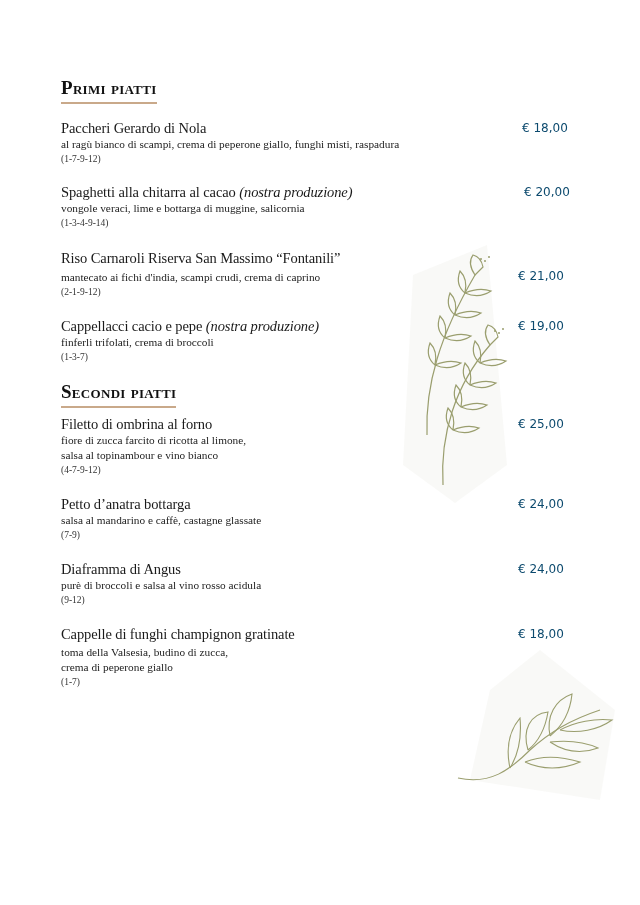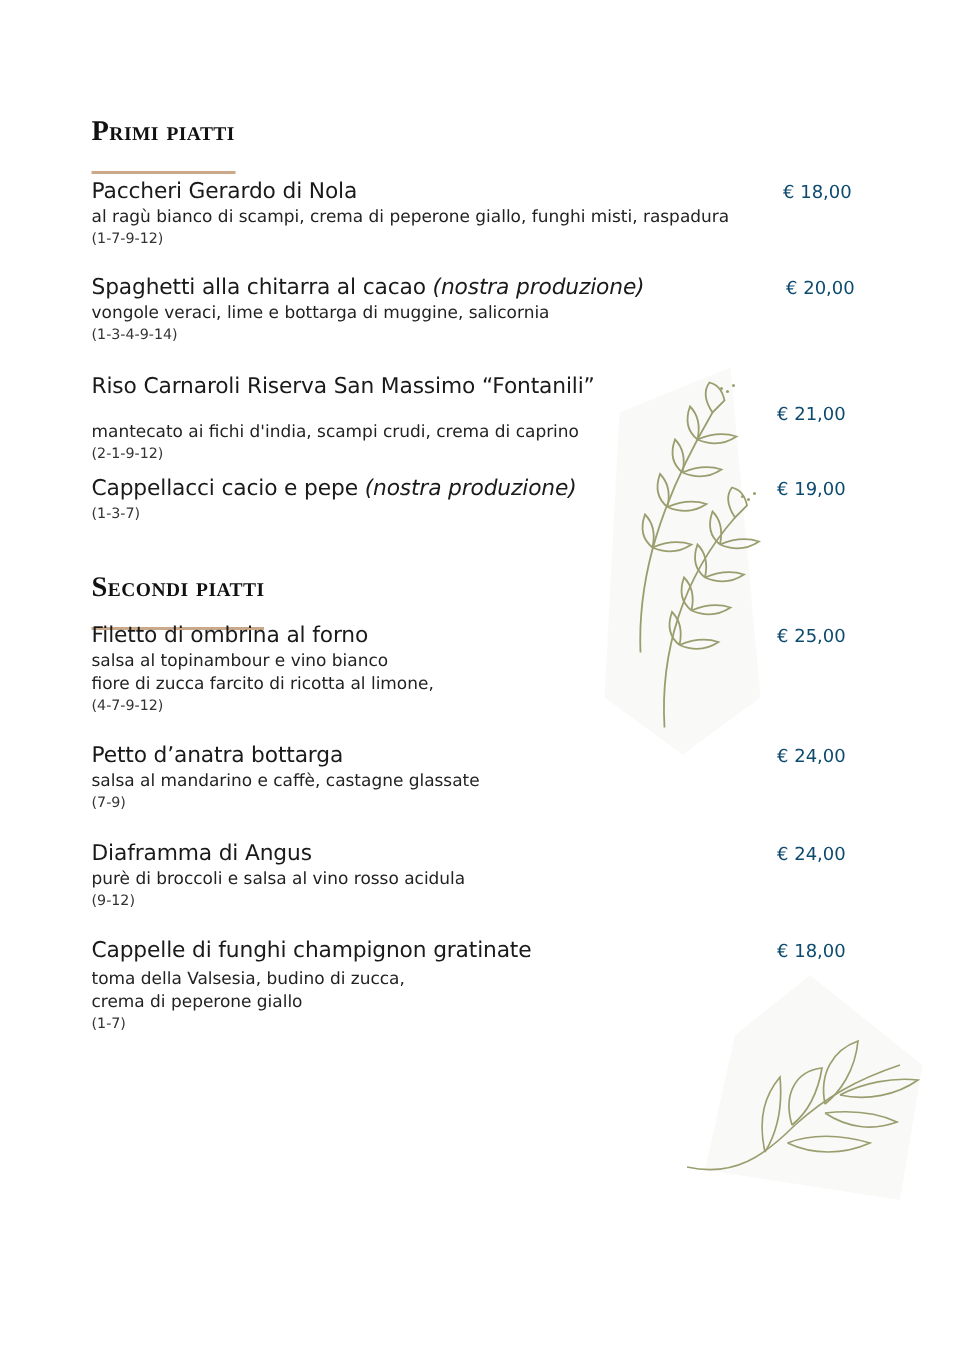--- a/index.html
+++ b/index.html
@@ -4,23 +4,23 @@
   <style>
     html, body { margin: 0; padding: 0; background: #ffffff; }
     body { width: 640px; height: 905px; position: relative; overflow: hidden; color: #1a1a1a; font-family: "DejaVu Sans", sans-serif; }
     .page { position: absolute; left: 0; top: 0; width: 640px; height: 905px; }
     .section-title {
       position: absolute; left: 61px;
       font-family: "Liberation Serif", serif; font-weight: bold;
       font-size: 19px; font-variant: small-caps; letter-spacing: 0.3px;
       color: #111;
       border-bottom: 2px solid #c9a98a;
-      line-height: 20px; padding-bottom: 16px;
+      line-height: 20px; padding-bottom: 4px;
     }
-    .item { position: absolute; left: 61px; width: 520px; }
+    .item { position: absolute; left: 61px; width: 520px; font-family: Liberation Serif, serif; }
     .item-name { font-size: 14.5px; line-height: 18px; color: #1a1a1a; white-space: nowrap; letter-spacing: -0.1px; }
     .item-name .note { font-style: italic; }
     .item-desc { font-size: 11.3px; line-height: 15px; color: #222; white-space: nowrap; }
     .item-allergens { font-size: 9.5px; line-height: 15px; color: #333; }
     .price { position: absolute; font-size: 12px; line-height: 18px; color: #0c4a6e; white-space: nowrap; }
     .deco { position: absolute; }
   </style>
 </head>
 <body>
 
@@ -83,38 +83,39 @@
   <div class="price" style="left:522px;top:119px;">€ 18,00</div>
 
   <div class="item" style="top:183px;">
     <div class="item-name"><span>Spaghetti alla chitarra al cacao</span> <span class="note">(nostra produzione)</span></div>
     <div class="item-desc">vongole veraci, lime e bottarga di muggine, salicornia</div>
     <div class="item-allergens">(1-3-4-9-14)</div>
   </div>
   <div class="price" style="left:524px;top:183px;">€ 20,00</div>
 
   <div class="item" style="top:249px;">
-    <div class="item-name" style="margin-bottom:13px;"><span>Riso Carnaroli Riserva San Massimo “Fontanili”</span></div>
+    <div class="item-name" style="margin-bottom:3px;"><span>Riso Carnaroli Riserva San Massimo “Fontanili”</span></div>
     <div class="item-desc">mantecato ai fichi d'india, scampi crudi, crema di caprino</div>
     <div class="item-allergens">(2-1-9-12)</div>
   </div>
   <div class="price" style="left:518px;top:267px;text-align:right;">€ 21,00</div>
 
   <div class="item" style="top:317px;">
     <div class="item-name"><span>Cappellacci cacio e pepe</span> <span class="note">(nostra produzione)</span></div>
+    <div class="item-desc">finferli trifolati, crema di broccoli</div>
     <div class="item-allergens">(1-3-7)</div>
   </div>
   <div class="price" style="left:518px;top:317px;">€ 19,00</div>
 
   <div class="section-title" style="top:382px;">Secondi piatti</div>
 
   <div class="item" style="top:415px;">
     <div class="item-name"><span>Filetto di ombrina al forno</span></div>
+    <div class="item-desc">fiore di zucca farcito di ricotta al limone,</div>
     <div class="item-desc">salsa al topinambour e vino bianco</div>
-    <div class="item-desc">fiore di zucca farcito di ricotta al limone,</div>
     <div class="item-allergens">(4-7-9-12)</div>
   </div>
   <div class="price" style="left:518px;top:415px;">€ 25,00</div>
 
   <div class="item" style="top:495px;">
     <div class="item-name"><span>Petto d’anatra bottarga</span></div>
     <div class="item-desc">salsa al mandarino e caffè, castagne glassate</div>
     <div class="item-allergens">(7-9)</div>
   </div>
   <div class="price" style="left:518px;top:495px;">€ 24,00</div>

